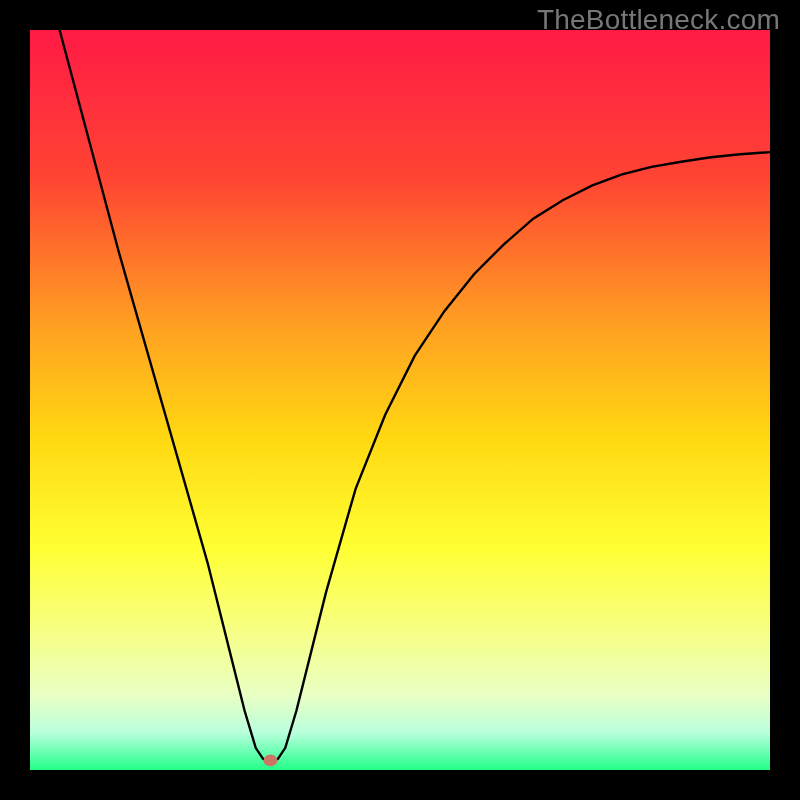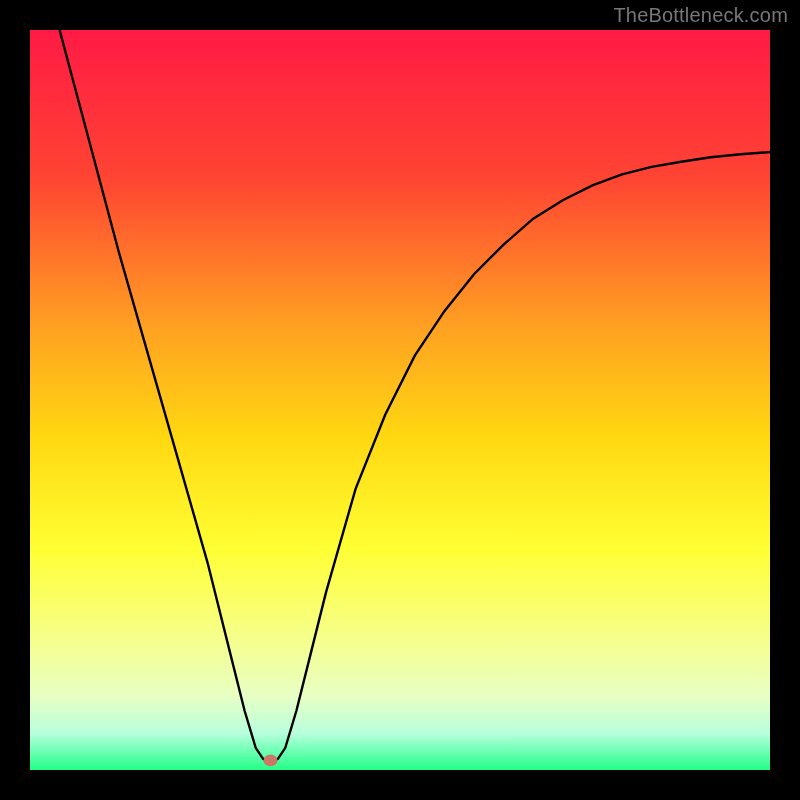--- a/index.html
+++ b/index.html
@@ -7,23 +7,23 @@
     padding: 0;
     width: 800px;
     height: 800px;
     background: #000;
     font-family: Arial, Helvetica, sans-serif;
     position: relative;
   }
   .watermark {
     position: absolute;
     top: 4px;
-    right: 12px;
+    right: 20px;
     color: #777;
-    font-size: 20px;
+    font-size: 28px;
     font-weight: 400;
     letter-spacing: 0.2px;
     z-index: 10;
   }
   .plot-frame {
     position: absolute;
     left: 30px;
     top: 30px;
     width: 740px;
     height: 740px;

